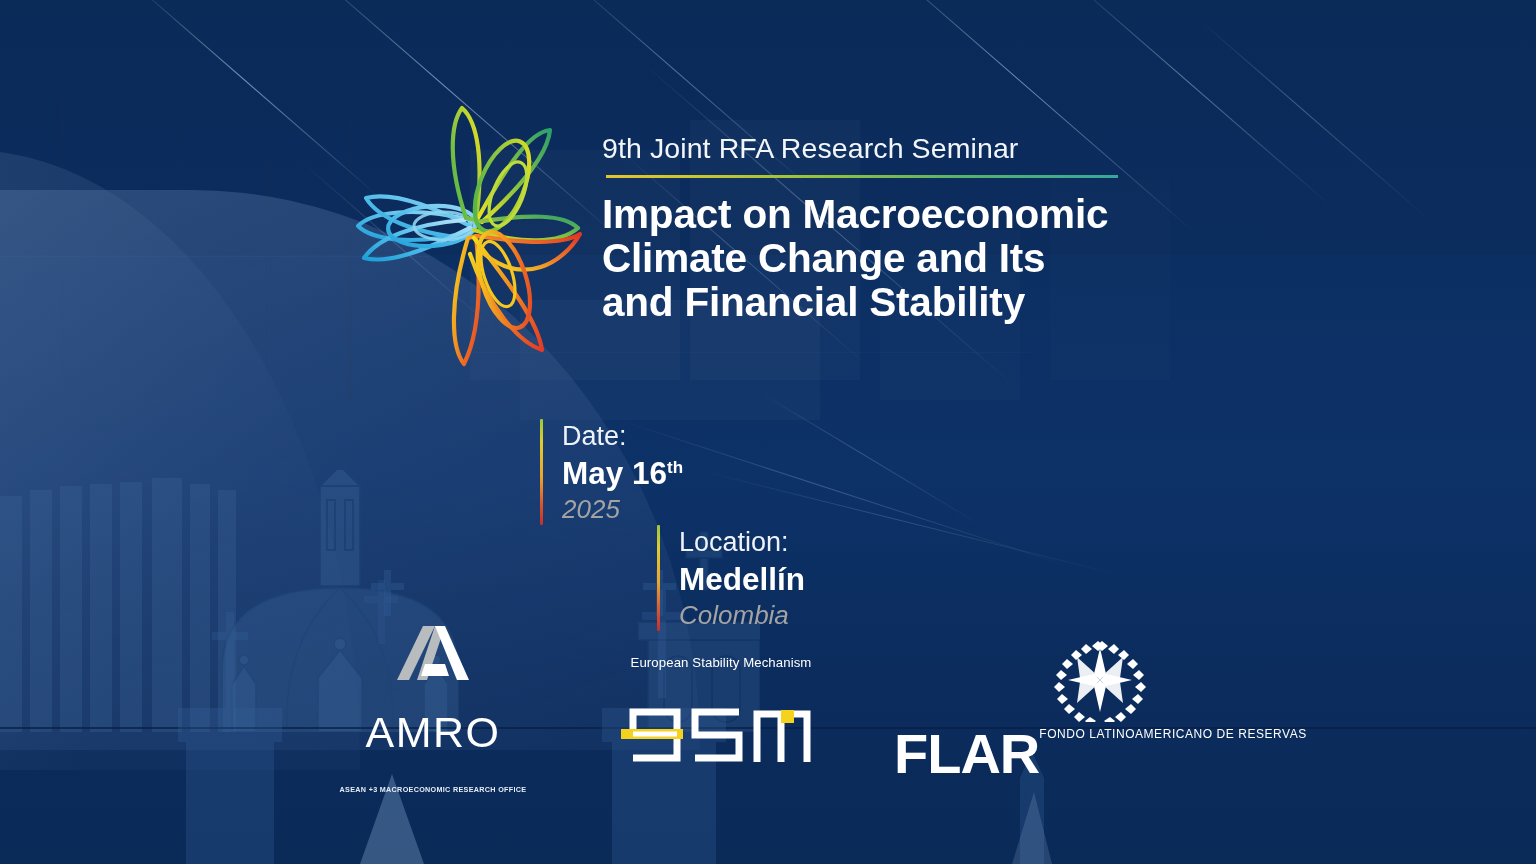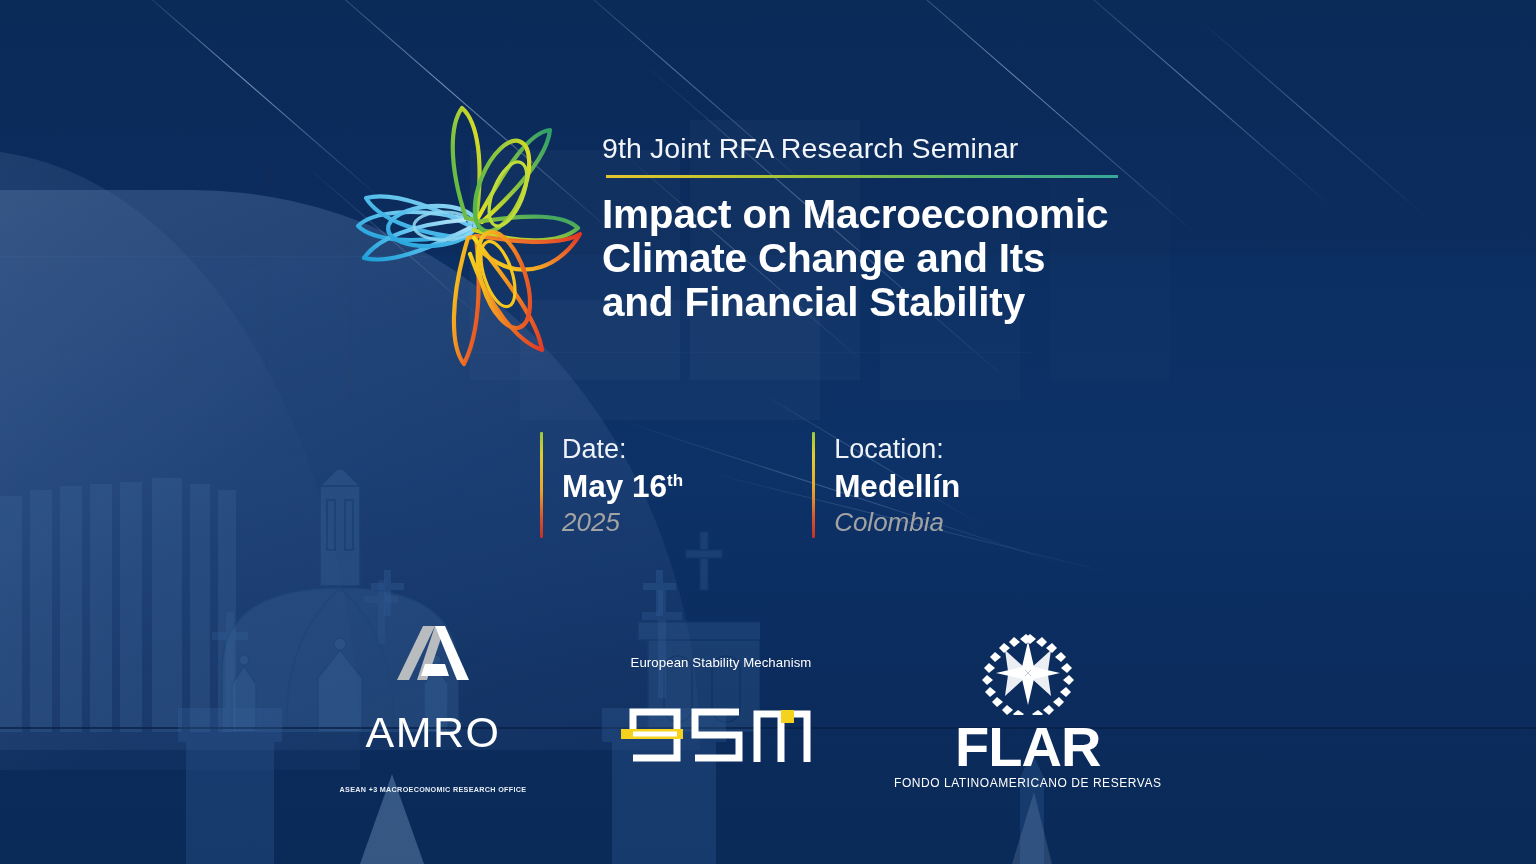--- a/index.html
+++ b/index.html
@@ -105,22 +105,22 @@
     background:linear-gradient(90deg,#e3c52e 0%, #c9c62f 18%, #8ec13f 45%, #57b36a 70%, #37a79c 100%);
   }
   .main-title {
     font-size:40.5px; font-weight:700; color:#ffffff;
     line-height:44px; letter-spacing:-.2px;
   }
   .main-title .tl { display:block; white-space:nowrap; }
 
   
   .details {
-    position:absolute; left:540px; top:432px;
-    display:flex; gap:12px;
+    position:absolute; left:540px; top:419px;
+    display:flex; gap:0;flex-direction:column;
   }
   .detail-item { display:flex; align-items:stretch; }
   .detail-bar {
     width:3px; margin-right:19px; border-radius:1px;
     background:linear-gradient(180deg,#9dc73c 0%, #e0cc30 22%, #eaa52c 55%, #d9562c 80%, #c32f2c 100%);
   }
   .detail-item.loc { margin-left:117px; }
   .detail-text { padding-top:1px; }
   .detail-label {
     font-size:27px; font-weight:400; color:#eef3f9;
@@ -160,21 +160,21 @@
   .esm { width:226px; margin-left:82px; }
   .esm-tag {
     font-size:13.2px; font-weight:400; color:#ffffff;
     letter-spacing:.1px; text-align:center; margin-bottom:6px; white-space:nowrap;
   }
   .esm-mark { width:200px; height:62px; display:block; margin:0 auto; }
 
   
   .flar { margin-left:60px; display:flex; align-items:center; gap:4px; }
   .flar-wreath { width:96px; height:84px; display:block; }
-  .flar-right { display:flex; flex-direction:column; align-items:center; }
+  .flar-right { display:flex; flex-direction:row; align-items:flex-start; }
   .flar-word {
     font-size:56px; font-weight:700; color:#ffffff;
     letter-spacing:-1px; line-height:56px;
   }
   .flar-tag {
     font-size:12px; font-weight:400; color:#ffffff;
     letter-spacing:.55px; margin-top:1px; white-space:nowrap;
   }
 </style>
 </head>

